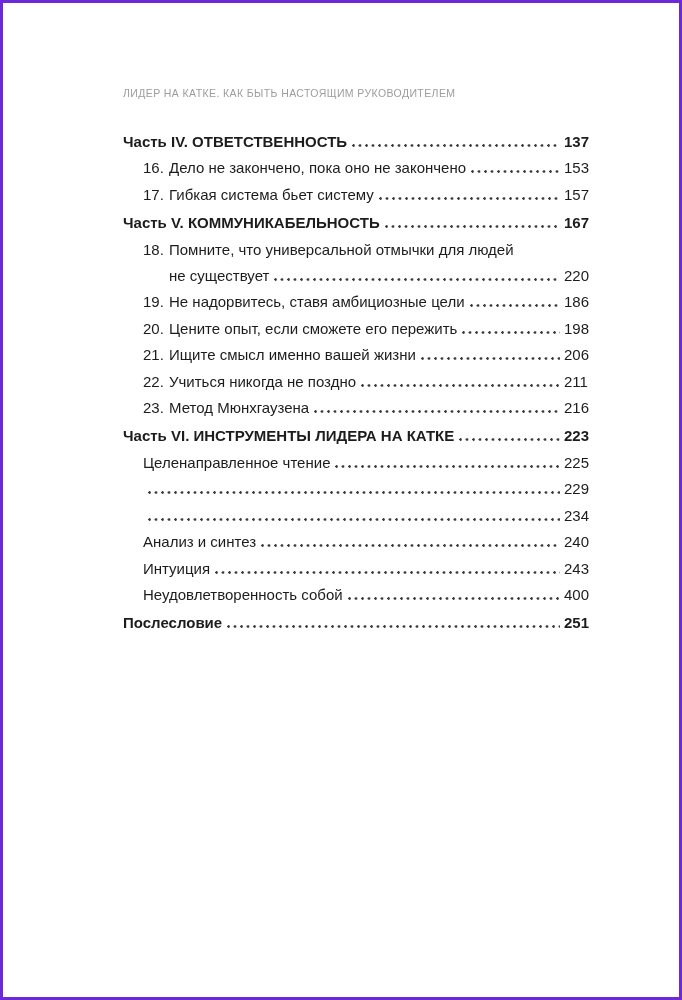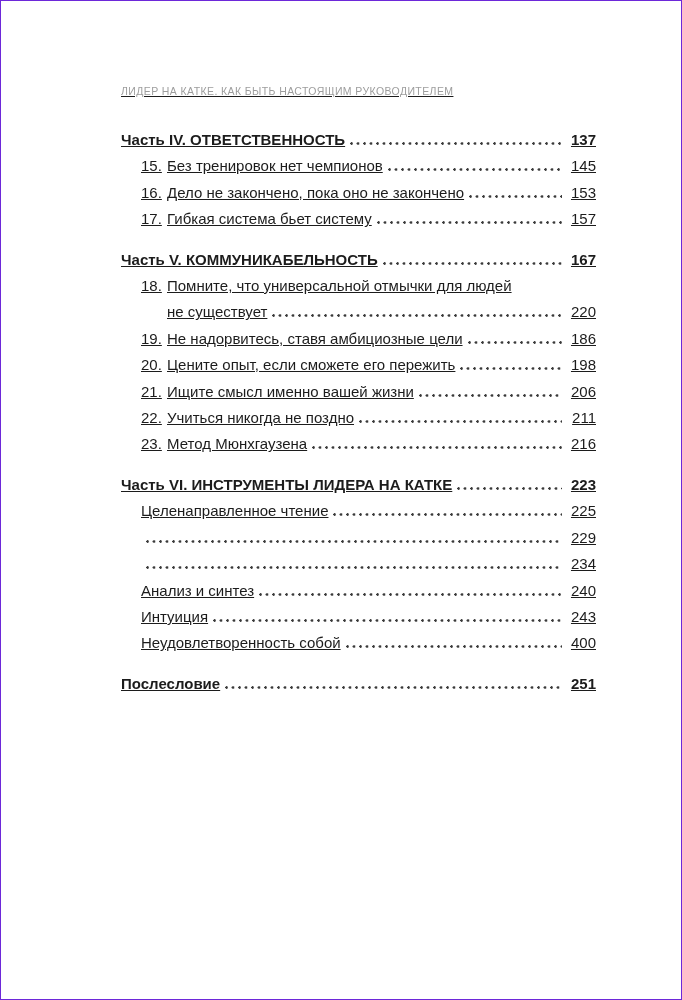--- a/index.html
+++ b/index.html
@@ -4,76 +4,69 @@
 <style>
   * { margin: 0; padding: 0; box-sizing: border-box; }
   html, body { background: #ffffff; }
   body {
     width: 682px; height: 1000px;
     font-family: "Liberation Sans", sans-serif;
     color: #1c1c1c;
   }
   .page-frame {
     width: 682px; height: 1000px;
-    border: 1px solid #6d28d9;
+    border: 3px solid #6d28d9;
     background: #fff;
     overflow: hidden;
-    text-decoration: underline;
   }
   .running-header {
     margin: 84px 85px 0 120px;
     font-size: 10.5px;
     letter-spacing: 0.4px;
     color: #9d9d9d;
     white-space: nowrap;
   }
   .toc {
     margin: 30px 85px 0 120px;
     font-size: 15px;
   }
   .toc-row {
     display: flex;
     align-items: baseline;
     line-height: 26.4px;
   }
   .toc-row.item { padding-left: 20px; }
-  .toc-row.heading { font-weight: bold; margin-top: 14px; }
+  .toc-row.heading { font-weight: bold; margin-top: 2px; }
   .toc > .toc-row.heading:first-child { margin-top: 1px; }
   .num { flex: 0 0 26px; }
   .t { white-space: nowrap; }
   .dots {
     flex: 1 0 18px;
     height: 3px;
     margin: 0 4px 0 5px;
     background-image: radial-gradient(circle at 1.5px 1.5px, #3a3a3a 1.1px, rgba(0,0,0,0) 1.5px);
     background-size: 6.5px 3px;
     background-repeat: repeat-x;
     background-position: left bottom;
   }
-  .pg { min-width: 30px; text-align: right; }
+  .pg { min-width: 30px; }
 </style>
 </head>
 <body>
 
 <div class="page-frame">
 
   <div class="running-header">ЛИДЕР НА КАТКЕ. КАК БЫТЬ НАСТОЯЩИМ РУКОВОДИТЕЛЕМ</div>
 
   <div class="toc">
 
     <div class="toc-row heading">
       <span class="t">Часть IV. ОТВЕТСТВЕННОСТЬ</span>
       <span class="dots"></span>
       <span class="pg">137</span>
-    </div>
-    <div class="toc-row item">
-      <span class="num">15.</span>
-      <span class="t">Без тренировок нет чемпионов</span>
-      <span class="dots"></span>
-      <span class="pg">145</span>
     </div>
     <div class="toc-row item">
       <span class="num">16.</span>
       <span class="t">Дело не закончено, пока оно не закончено</span>
       <span class="dots"></span>
       <span class="pg">153</span>
     </div>
     <div class="toc-row item">
       <span class="num">17.</span>
       <span class="t">Гибкая система бьет систему</span>

